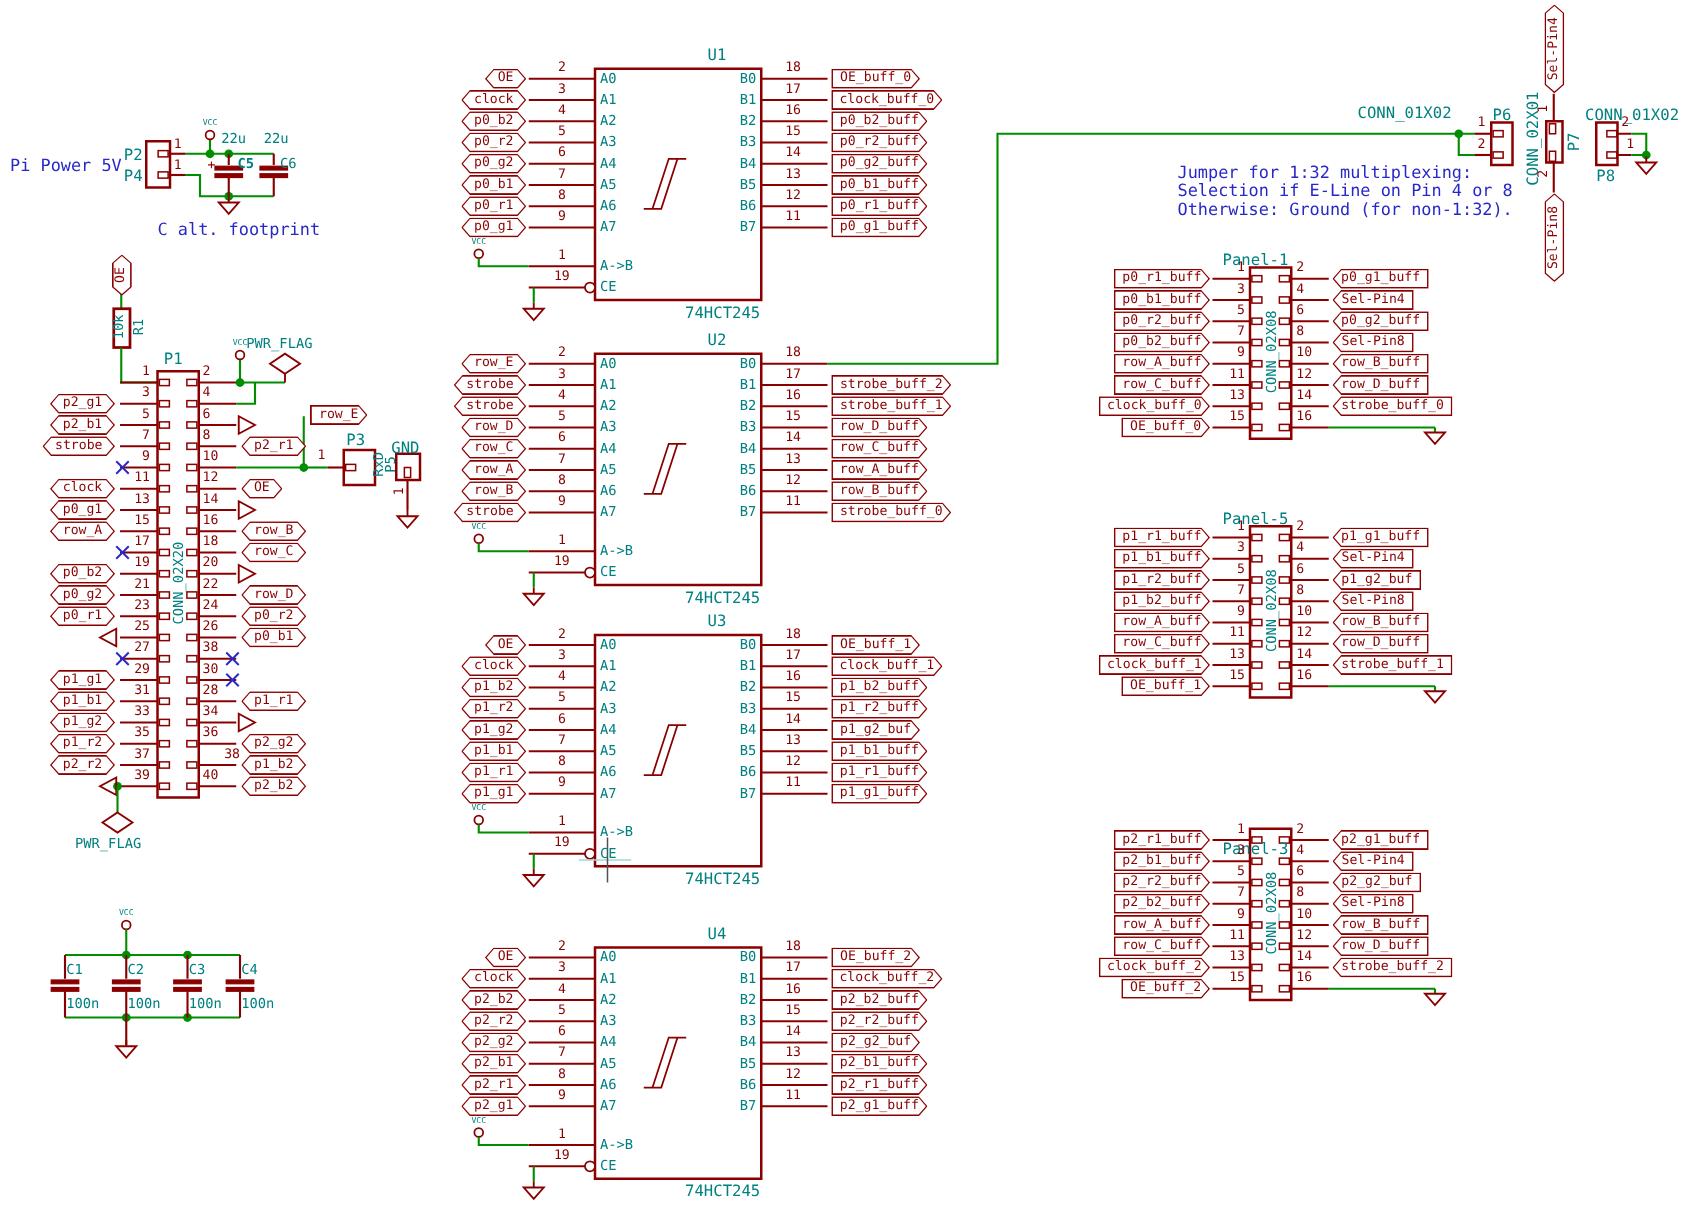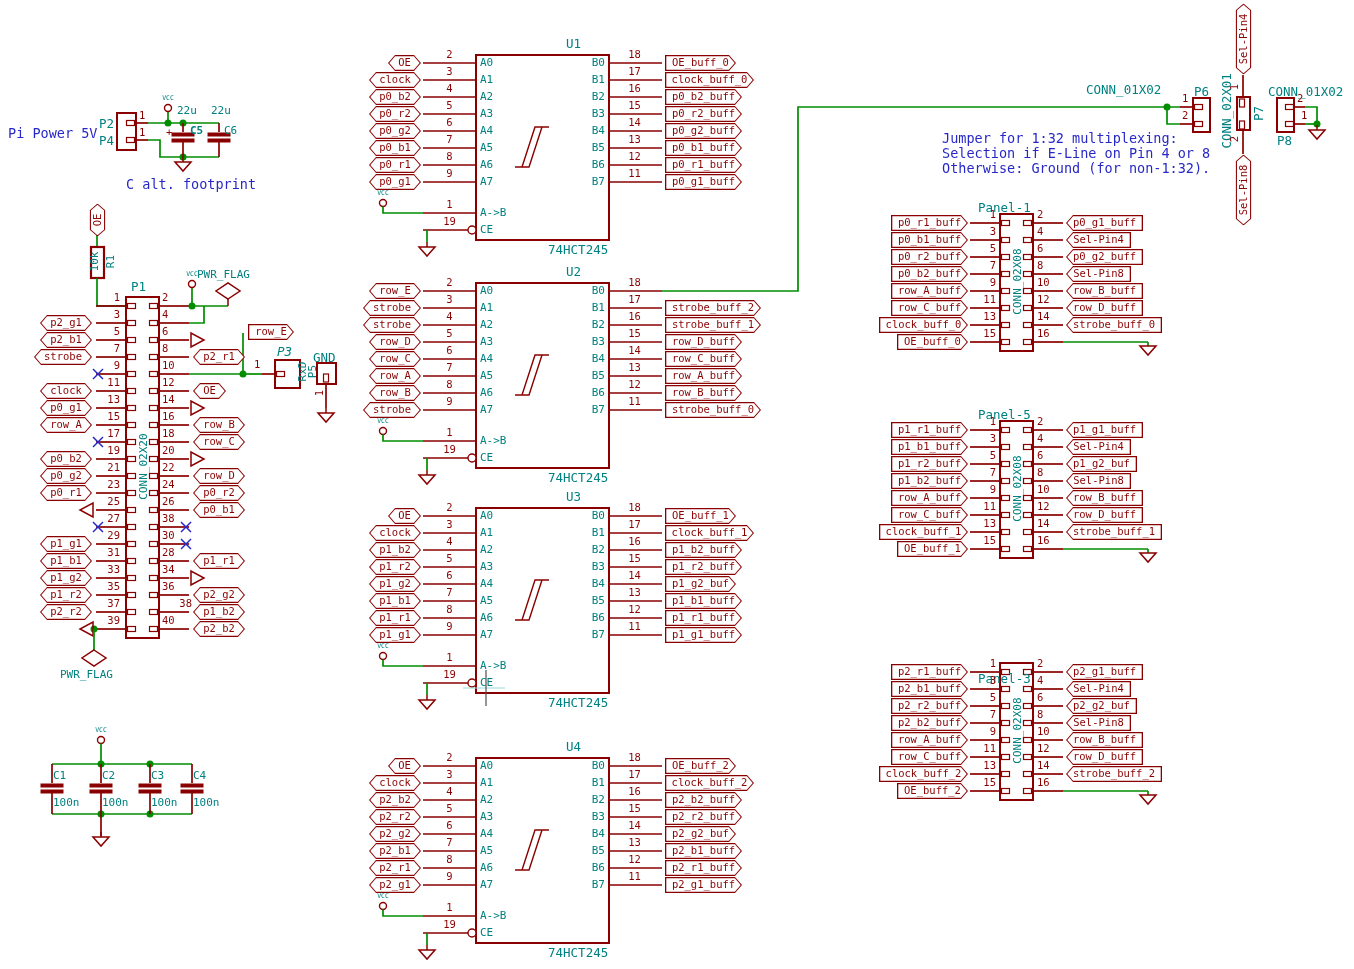--- a/index.html
+++ b/index.html
@@ -599,21 +599,21 @@
       <div class="tag-in" style="left: 1.3px; top: 1.3px; width: 49.4px; height: 13.4px; background: rgb(255, 255, 255); clip-path: polygon(5.8px 0px, 43.6px 0px, 49.4px 6.7px, 43.6px 13.4px, 5.8px 13.4px, 0px 6.7px);"></div>
       <div class="tag-tx">p2_b2</div>
     </div>
     <div class="t tiny" style="left: 182px; top: 270px; width: 20px; text-align: center;">VCC</div>
     <div class="t pname" style="left: 197px; top: 268px;">PWR_FLAG</div>
     <div class="tag" style="left: 248px; top: 324px; width: 46px; height: 16px; background: rgb(138, 0, 0); clip-path: polygon(0px 0px, 39px 0px, 46px 8px, 39px 16px, 0px 16px);">
       <div class="tag-in" style="left: 1.3px; top: 1.3px; width: 43.4px; height: 13.4px; background: rgb(255, 255, 255); clip-path: polygon(0px 0px, 37.6px 0px, 43.4px 6.7px, 37.6px 13.4px, 0px 13.4px);"></div>
       <div class="tag-tx">row_E</div>
     </div>
     <div class="t num" style="left: 254px; top: 358px;">1</div>
-    <div class="t ref" style="left: 277px; top: 344px; font-style: italic;">P3</div>
+    <div class="t ref" style="left: 277px; top: 344px;">P3</div>
     <div class="t pname vert" style="left: 291.1px; top: 365px; width: 23.8px; text-align: center;">RxD</div>
     <div class="t pname vert" style="left: 304.4px; top: 365px; width: 17.2px; text-align: center;">P5</div>
     <div class="t ref" style="left: 313px; top: 350px;">GND</div>
     <div class="t num vert" style="left: 313.7px; top: 387px; width: 10.6px; text-align: center;">1</div>
     <div class="t pname" style="left: 60px; top: 668px;">PWR_FLAG</div>
     <div class="t ref" style="left: 566px; top: 36px;">U1</div>
     <div class="t ref" style="left: 548px; top: 242px;">74HCT245</div>
     <div class="t num" style="left: 433px; top: 48px; width: 33px; text-align: center;">2</div>
     <div class="t pname" style="left: 480px; top: 56px;">A0</div>
     <div class="tag" style="left: 388px; top: 55px; width: 33px; height: 16px; background: rgb(138, 0, 0); clip-path: polygon(7px 0px, 26px 0px, 33px 8px, 26px 16px, 7px 16px, 0px 8px);">

